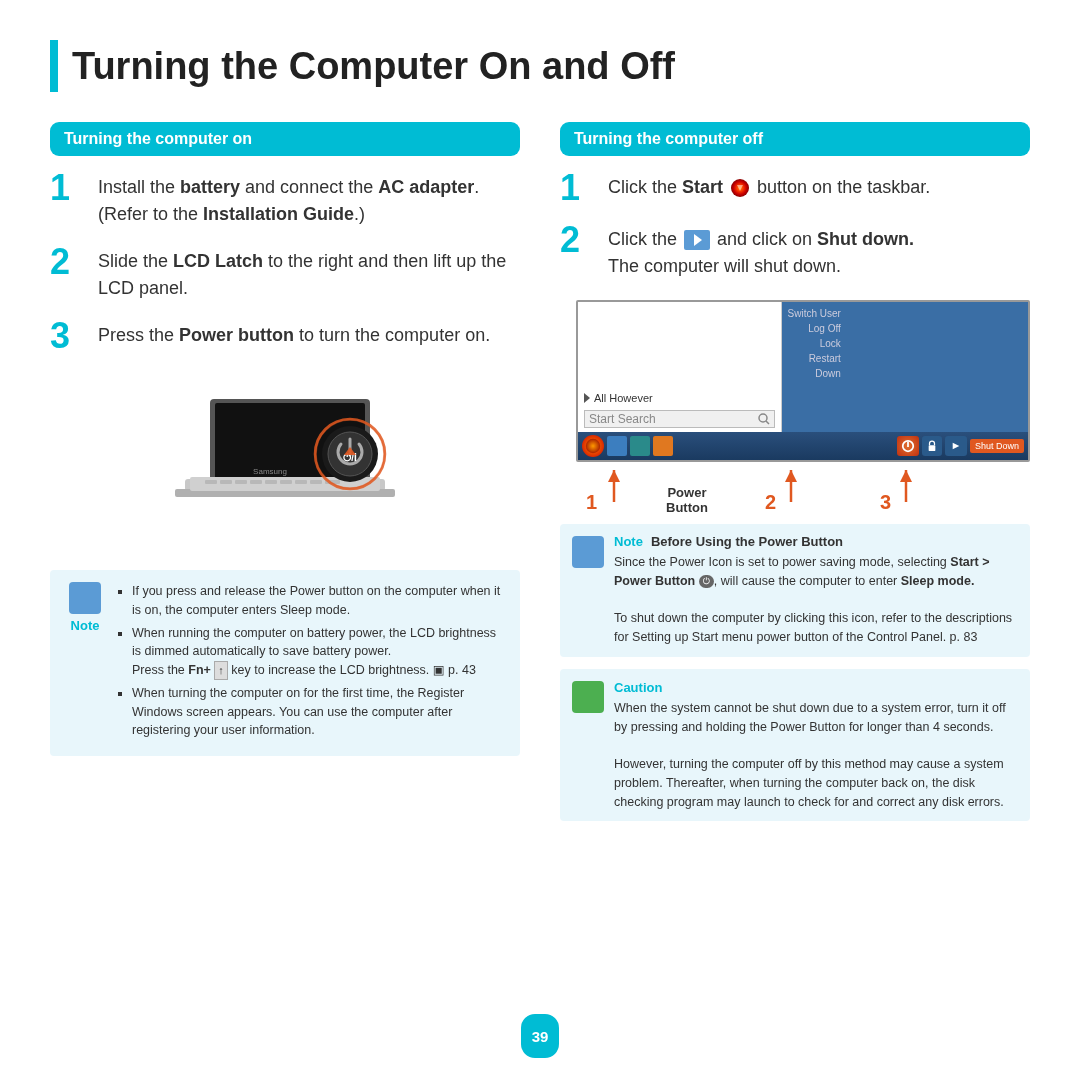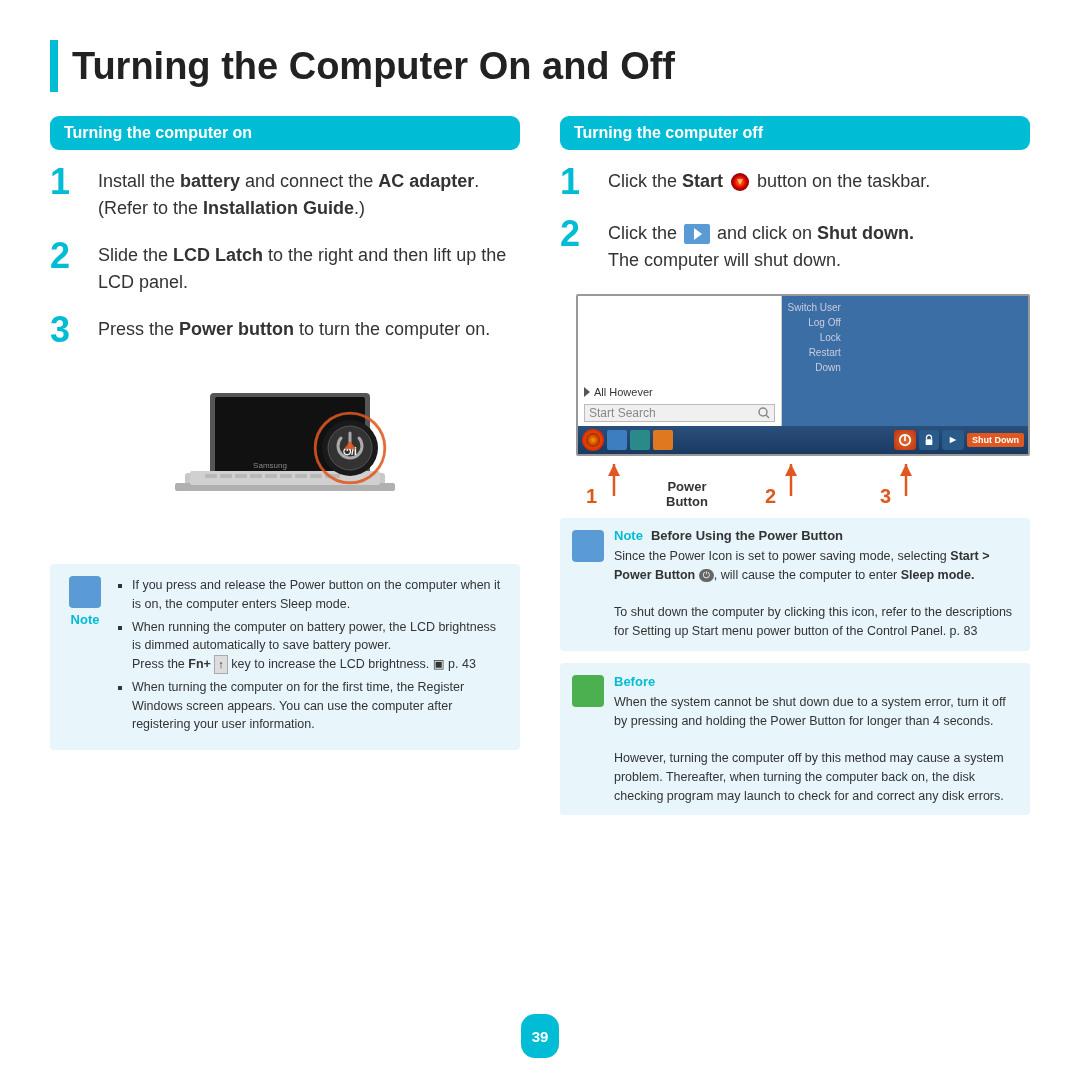--- a/index.html
+++ b/index.html
@@ -17,21 +17,21 @@
     .page-container {
       width: 1080px;
       height: 1080px;
       padding: 40px 50px 30px 50px;
     }
 
     
     .page-title-bar {
       display: flex;
       align-items: center;
-      margin-bottom: 24px;
+      margin-bottom: 30px;
     }
     .title-accent {
       width: 8px;
       height: 52px;
       background: #00bcd4;
       margin-right: 14px;
       flex-shrink: 0;
     }
     .page-title-text {
       font-size: 38px;
@@ -407,21 +407,21 @@
             <svg viewBox="0 0 12 14" width="10" height="12">
                 <rect x="2" y="6" width="8" height="7" rx="1" fill="white"></rect>
                 <path d="M3 6 V4 A3 3 0 0 1 9 4 V6" fill="none" stroke="white" stroke-width="1.5"></path>
               </svg>
           </div>
           <div style="width:22px;height:20px;background:#2a5a8a;border-radius:3px;display:flex;align-items:center;justify-content:center;">
             <svg viewBox="0 0 12 12" width="10" height="10">
                 <polygon points="2,2 10,6 2,10" fill="white"></polygon>
               </svg>
           </div>
-          <div style="background:#e05820;color:#fff;font-size:9px;padding:2px 5px;border-radius:2px;font-weight:bold;white-space:nowrap;">Shut Down</div>
+          <div style="background:#e05820;color:#fff;font-size:9px;padding:2px 5px;border-radius:2px;font-weight:normal;white-space:nowrap;">Shut Down</div>
         </div>
       </div>
 
       <div style="position:relative;height:46px;margin-left:16px;">
 
         <svg style="position:absolute;left:18px;top:0;" width="40" height="46" viewBox="0 0 40 46">
           <line x1="20" y1="0" x2="20" y2="32" stroke="#e05820" stroke-width="2.5"></line>
           <polygon points="20,0 14,12 26,12" fill="#e05820"></polygon>
         </svg>
         <span style="position:absolute;left:10px;bottom:2px;font-size:20px;font-weight:bold;color:#e05820;">1</span>
@@ -457,21 +457,21 @@
             </div>
           </div>
         </div>
       </div>
 
       <div class="caution-box-right" style="margin-top:8px;">
         <div class="note-header-row">
           <div class="note-green-square" style="flex-shrink:0;margin-top:2px;"></div>
           <div>
             <div style="margin-bottom:4px;">
-              <span style="font-size:13px;font-weight:bold;color:#00bcd4;">Before</span>
+              <span style="font-size:13px;font-weight:bold;color:#00bcd4;">Caution</span>
             </div>
             <div class="note-content">
               <span>When the system cannot be shut down due to a system error, turn it off by pressing and holding the Power Button for longer than 4 seconds.</span>
               <br><br>
               <span>However, turning the computer off by this method may cause a system problem. Thereafter, when turning the computer back on, the disk checking program may launch to check for and correct any disk errors.</span>
             </div>
           </div>
         </div>
       </div>
 

